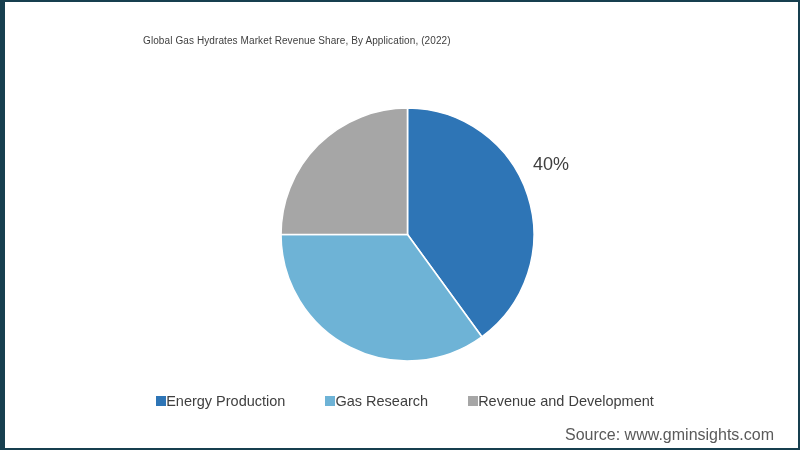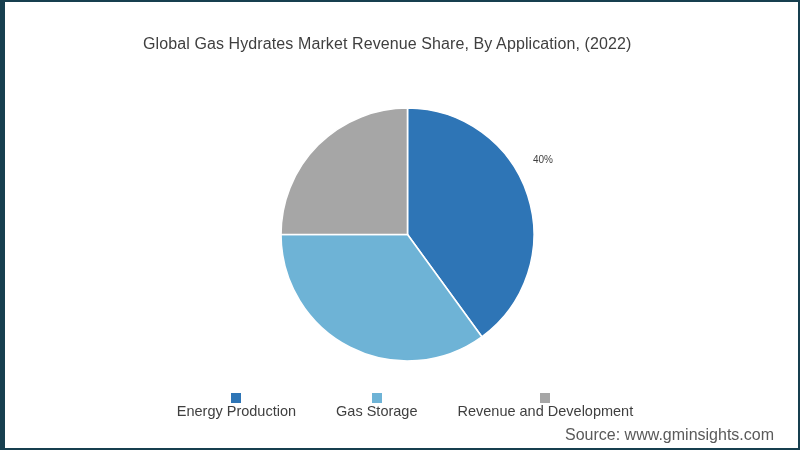--- a/index.html
+++ b/index.html
@@ -19,21 +19,21 @@
     border-left: 5px solid #173f4f;
     border-top: 2px solid #173f4f;
     border-right: 2px solid #173f4f;
     border-bottom: 2px solid #173f4f;
     overflow: hidden;
   }
   #chart-title {
     position: absolute;
     left: 138px;
     top: 33px;
-    font-size: 16px;
+    font-size: 10px;
     color: #3f3f3f;
     letter-spacing: 0.1px;
     white-space: nowrap;
   }
   #pie-area {
     position: absolute;
     left: 276px;
     top: 106px;
     width: 253px;
     height: 253px;
@@ -41,38 +41,37 @@
   #pie-svg {
     display: block;
     width: 253px;
     height: 253px;
     overflow: visible;
   }
   #pct-label {
     position: absolute;
     left: 528px;
     top: 152px;
-    font-size: 10px;
+    font-size: 18px;
     color: #3f3f3f;
     white-space: nowrap;
   }
   #legend {
     position: absolute;
     left: 0;
     top: 391px;
     width: 800px;
     display: flex;
     flex-direction: row;
     justify-content: center;
     align-items: center;
     gap: 40px;
   }
   .legend-item {
     display: flex;
-    flex-direction: column;
     align-items: center;
   }
   .legend-swatch {
     width: 10px;
     height: 10px;
     flex: 0 0 auto;
   }
   .legend-label {
     font-size: 14.5px;
     color: #3f3f3f;
@@ -106,21 +105,21 @@
 
   <div id="pct-label">40%</div>
 
   <div id="legend">
       <div class="legend-item">
         <span class="legend-swatch" style="background: rgb(46, 117, 182);"></span>
         <span class="legend-label">Energy Production</span>
       </div>
       <div class="legend-item">
         <span class="legend-swatch" style="background: rgb(110, 179, 214);"></span>
-        <span class="legend-label">Gas Storage</span>
+        <span class="legend-label">Gas Research</span>
       </div>
       <div class="legend-item">
         <span class="legend-swatch" style="background: rgb(166, 166, 166);"></span>
         <span class="legend-label">Revenue and Development</span>
       </div>
     </div>
 
   <div id="source-note">Source: www.gminsights.com</div>
 
 </div>

